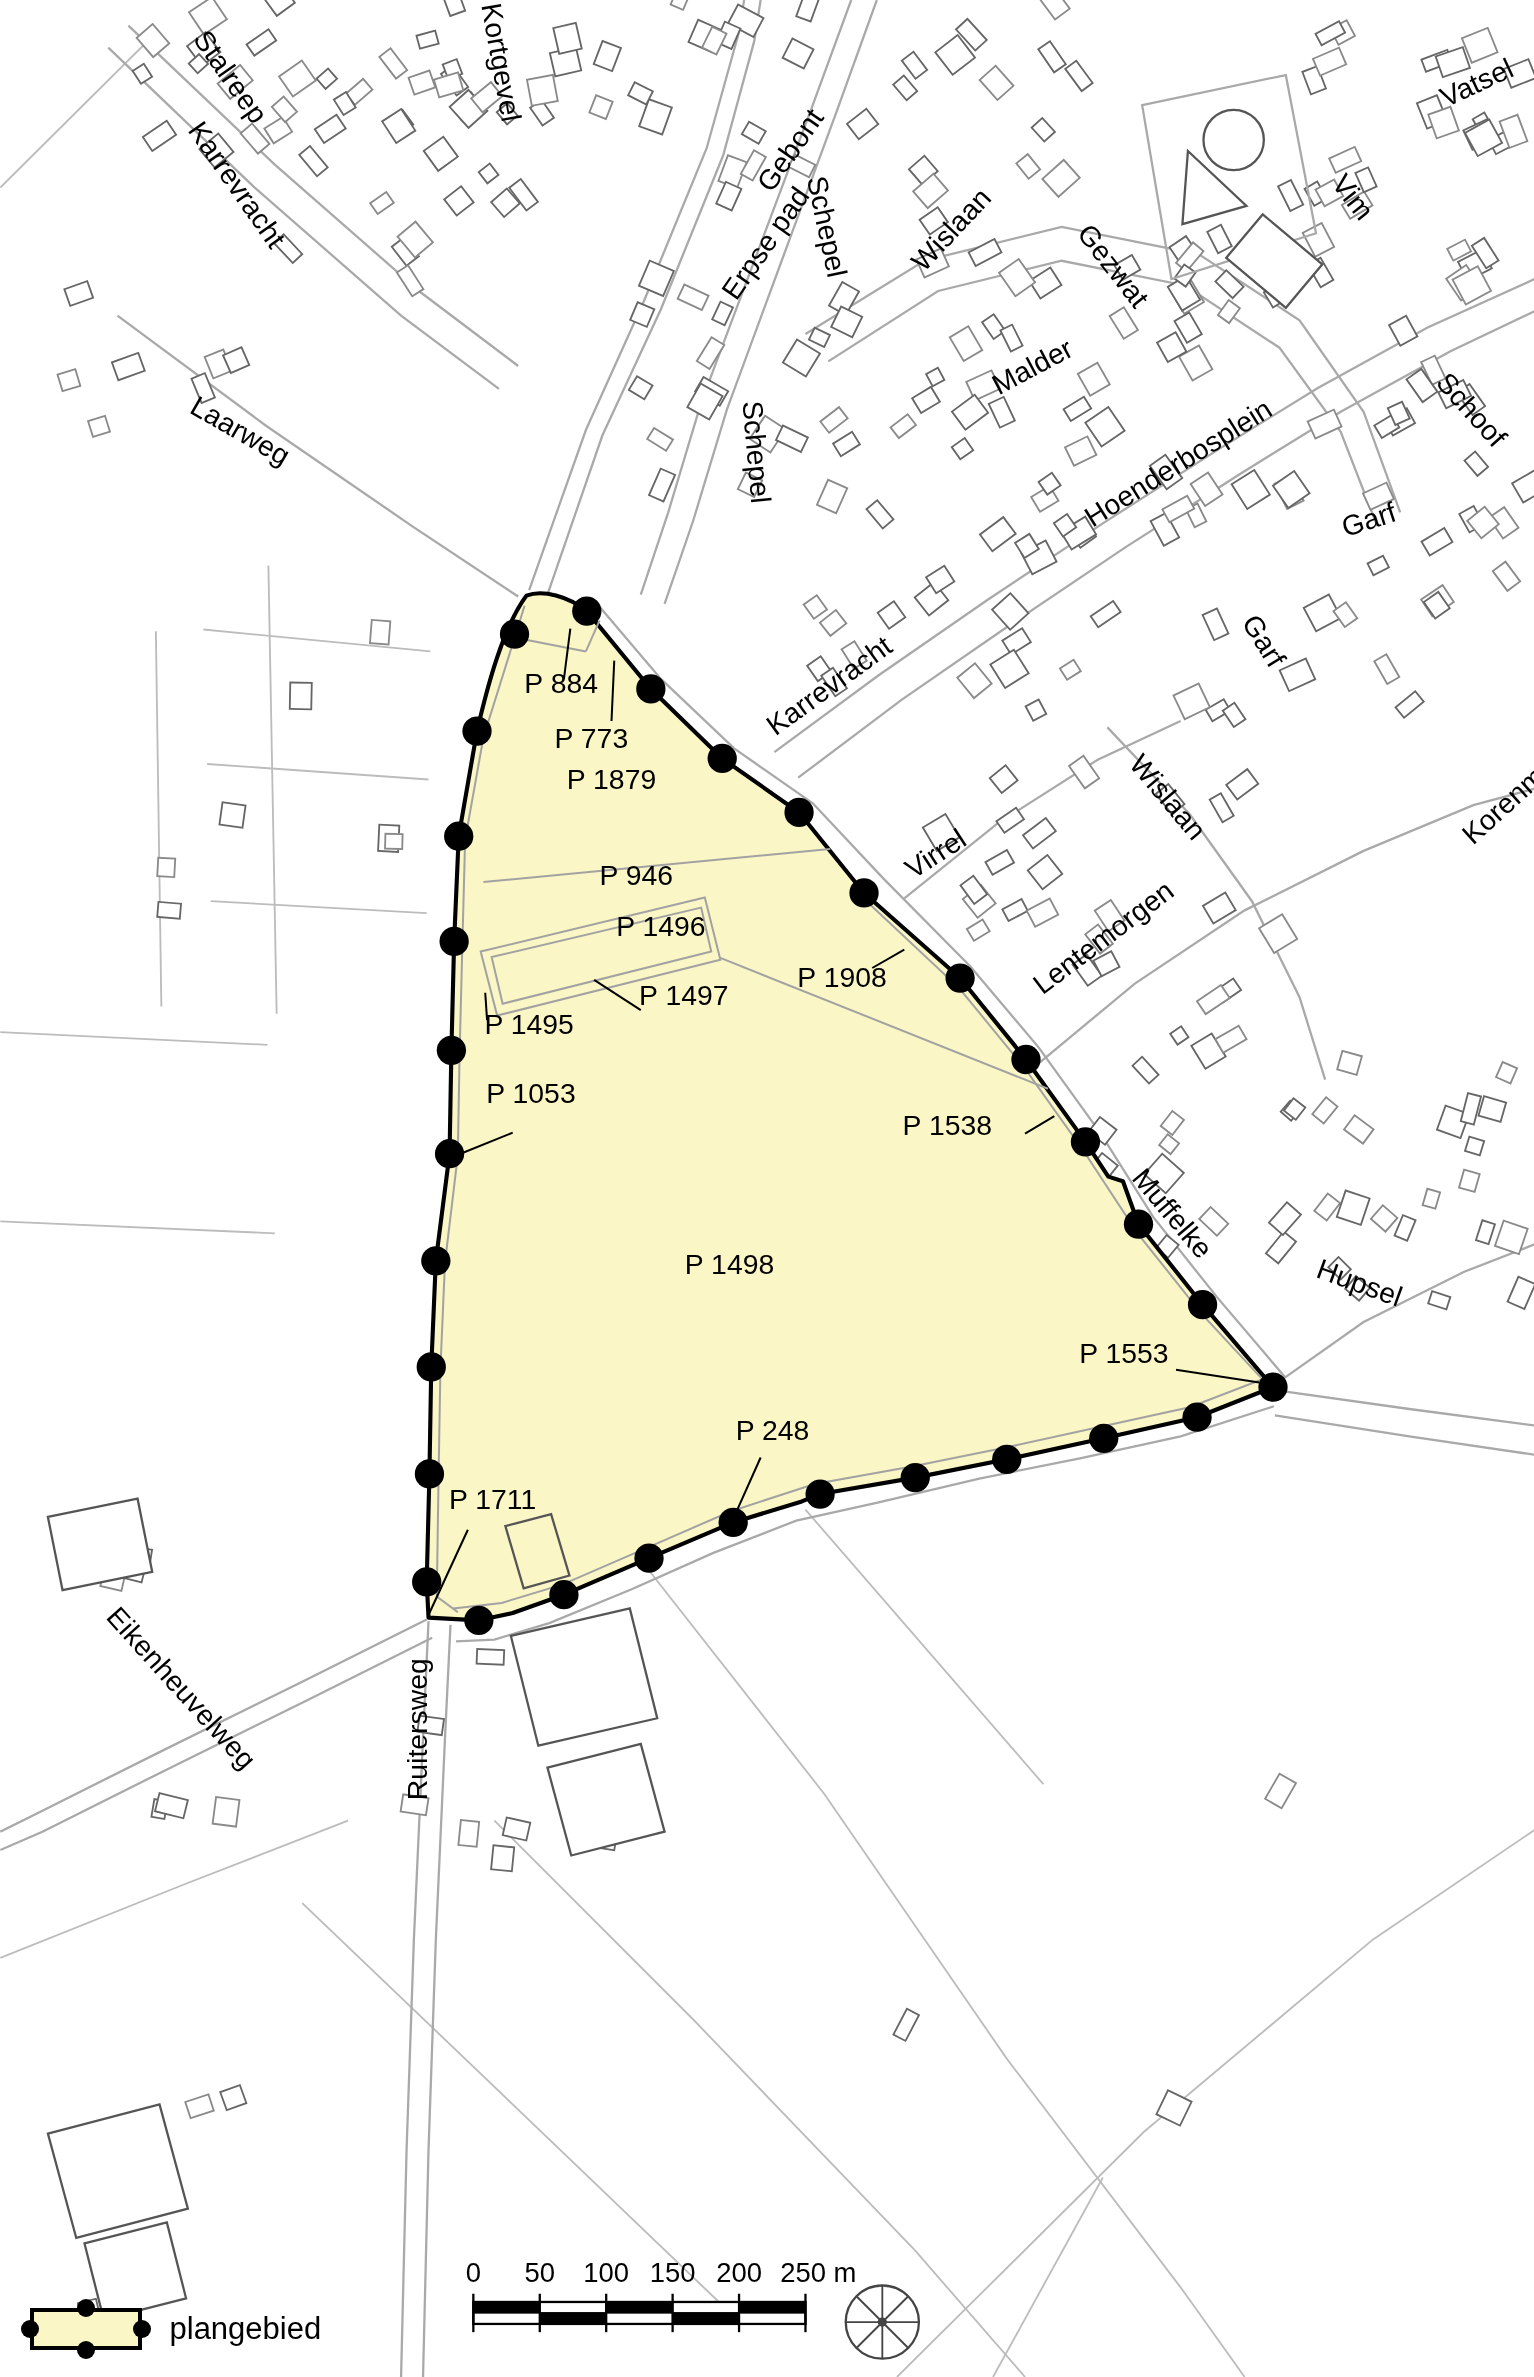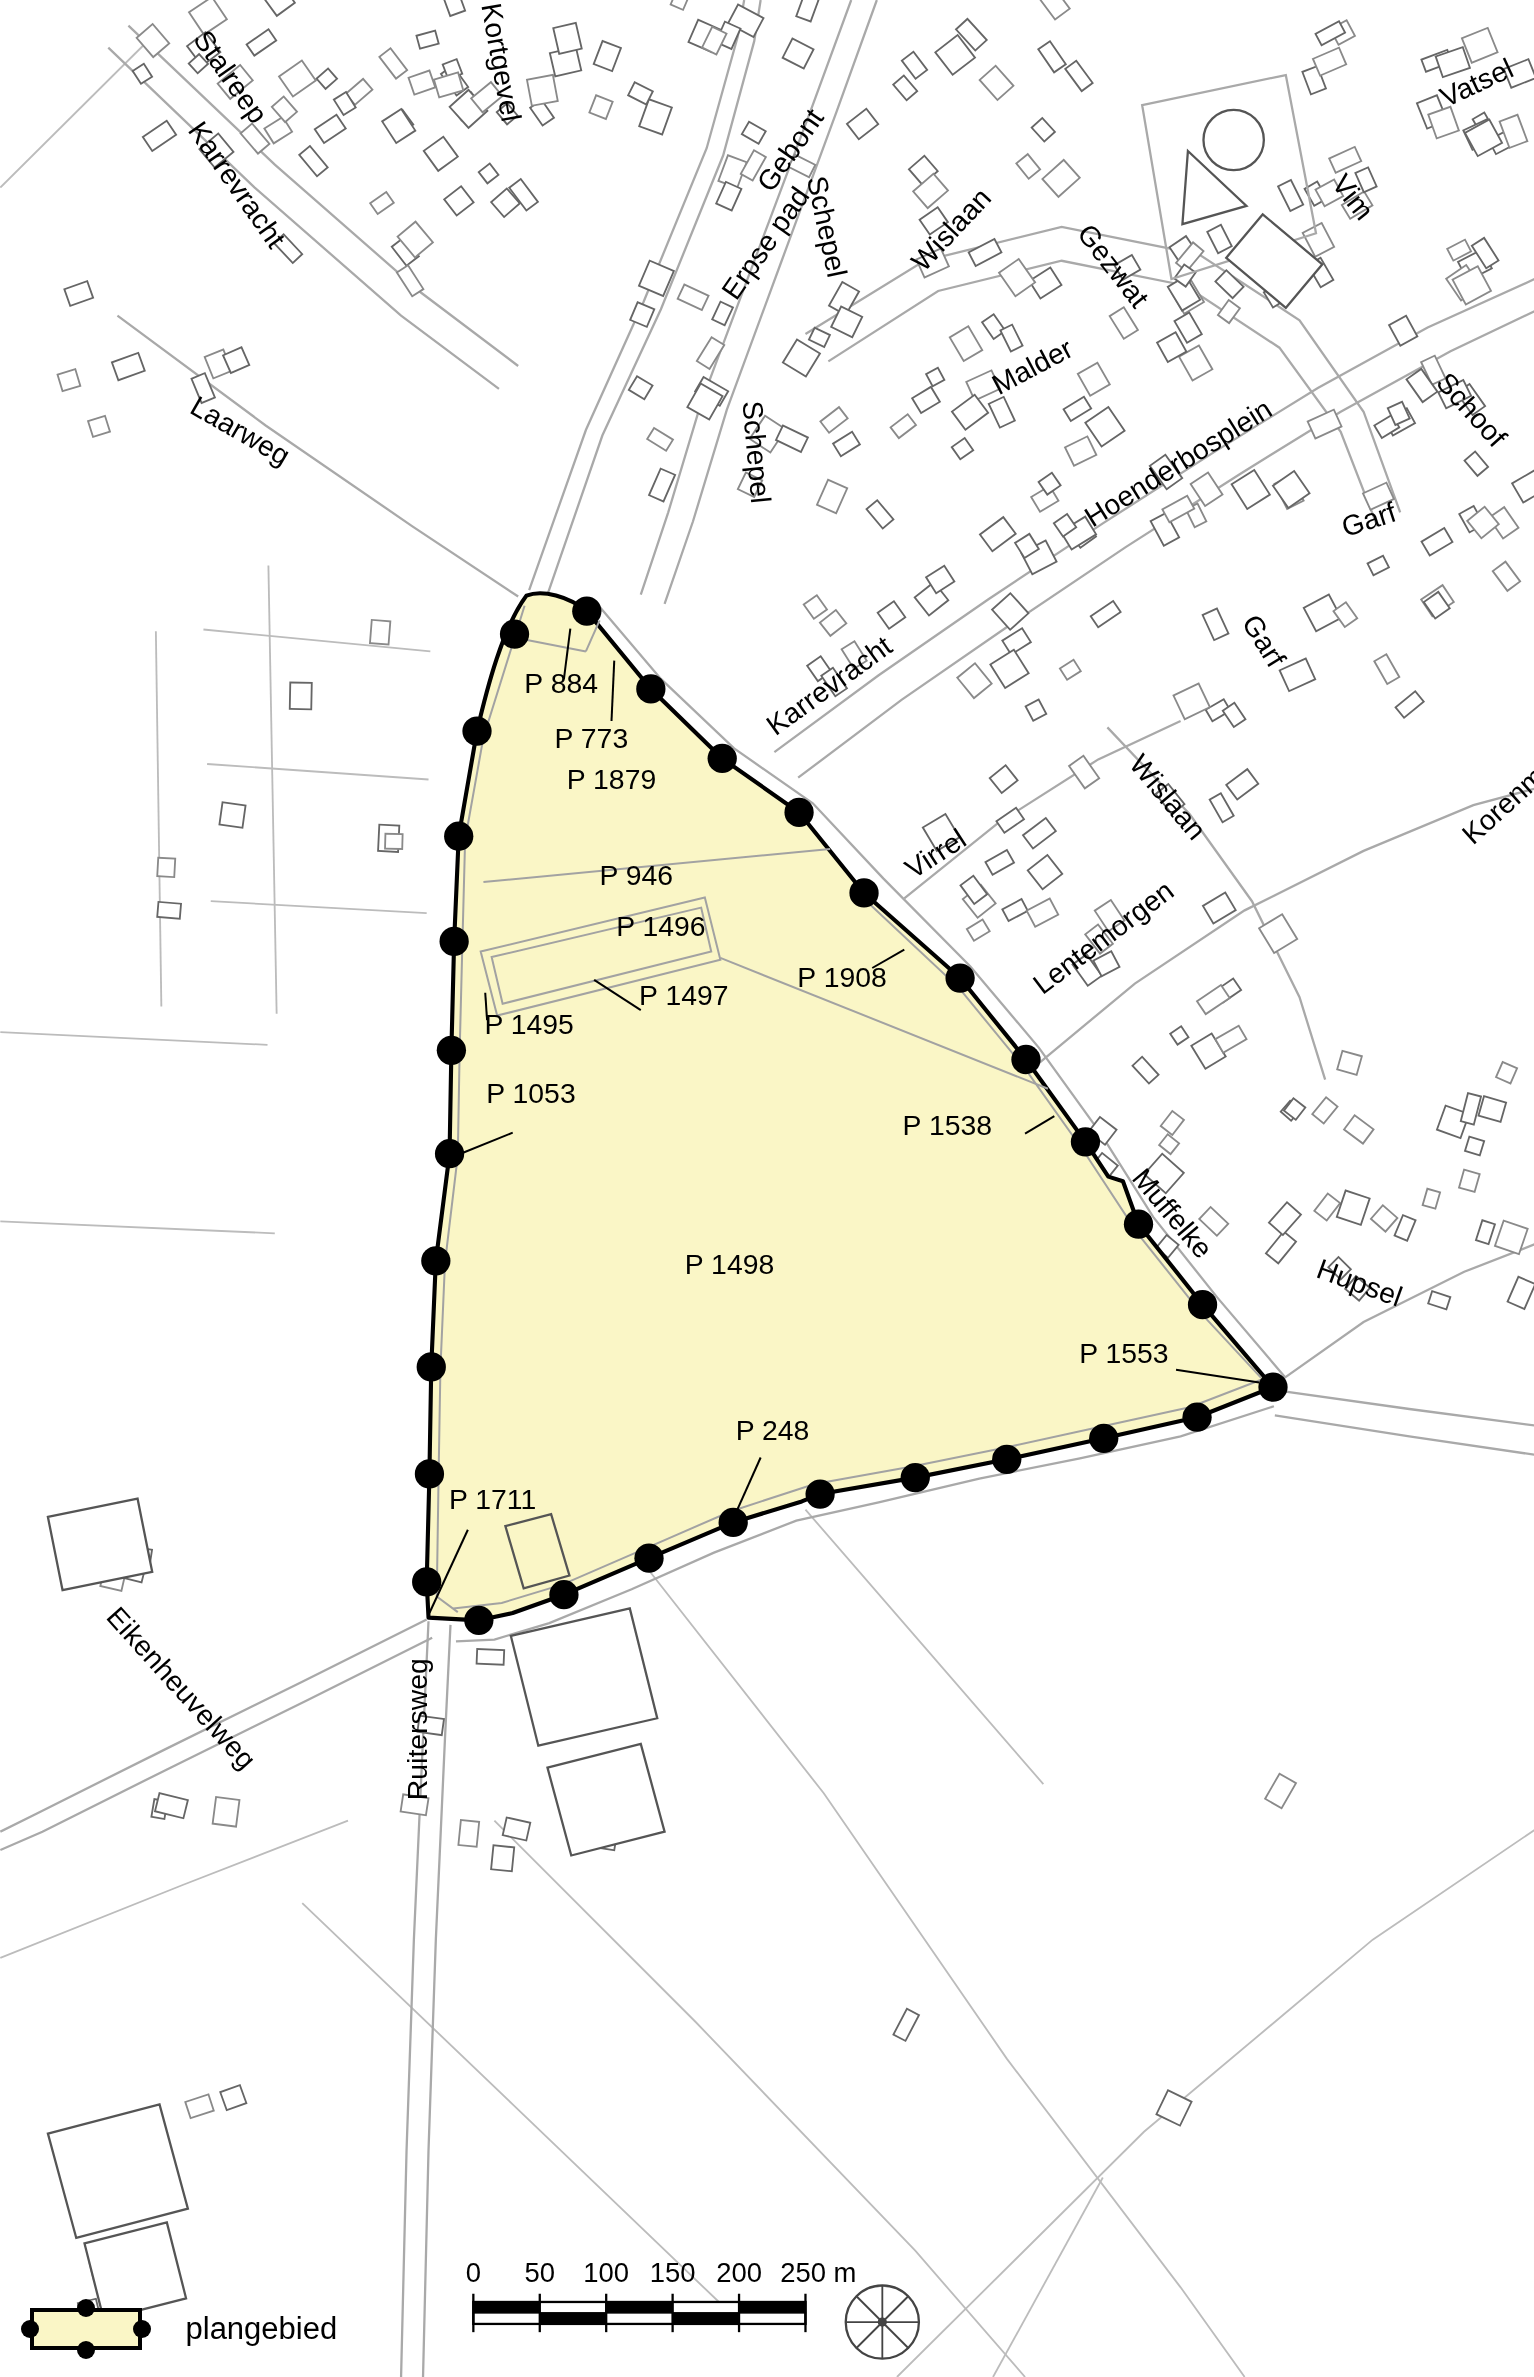--- a/index.html
+++ b/index.html
@@ -6,21 +6,21 @@
   body{font-family:"Liberation Sans", sans-serif;}
   #canvas{position:relative;width:1535px;height:2377px;background:#fff;overflow:hidden;}
   #map{position:absolute;left:0;top:0;}
   #legend{position:absolute;left:30px;top:2308px;display:flex;align-items:center;gap:27.5px;}
   #legend-swatch{position:relative;width:112px;height:42px;background:#FAF6C6;border:4.6px solid #000;box-sizing:border-box;}
   .ldot{position:absolute;width:18.3px;height:18.3px;border-radius:50%;background:#000;}
   .ldot.t{left:50%;top:-13px;margin-left:-9.2px;}
   .ldot.b{left:50%;bottom:-13px;margin-left:-9.2px;}
   .ldot.l{left:-13px;top:50%;margin-top:-9.2px;}
   .ldot.r{right:-13px;top:50%;margin-top:-9.2px;}
-  #legend-label{font-size:31px;color:#000;margin-left:16px;}
+  #legend-label{font-size:31px;color:#000;}
 </style>
 </head>
 <body>
 
 <div id="canvas">
   <svg id="map" width="1535" height="2377" viewBox="0 0 1677 2598">
       <polyline points="0,205 168,38" fill="none" stroke="#bcbcbc" stroke-width="2"></polyline>
       <polyline points="222,688 470,712" fill="none" stroke="#bcbcbc" stroke-width="2"></polyline>
       <polyline points="226,835 468,852" fill="none" stroke="#bcbcbc" stroke-width="2"></polyline>
       <polyline points="230,985 466,998" fill="none" stroke="#bcbcbc" stroke-width="2"></polyline>

